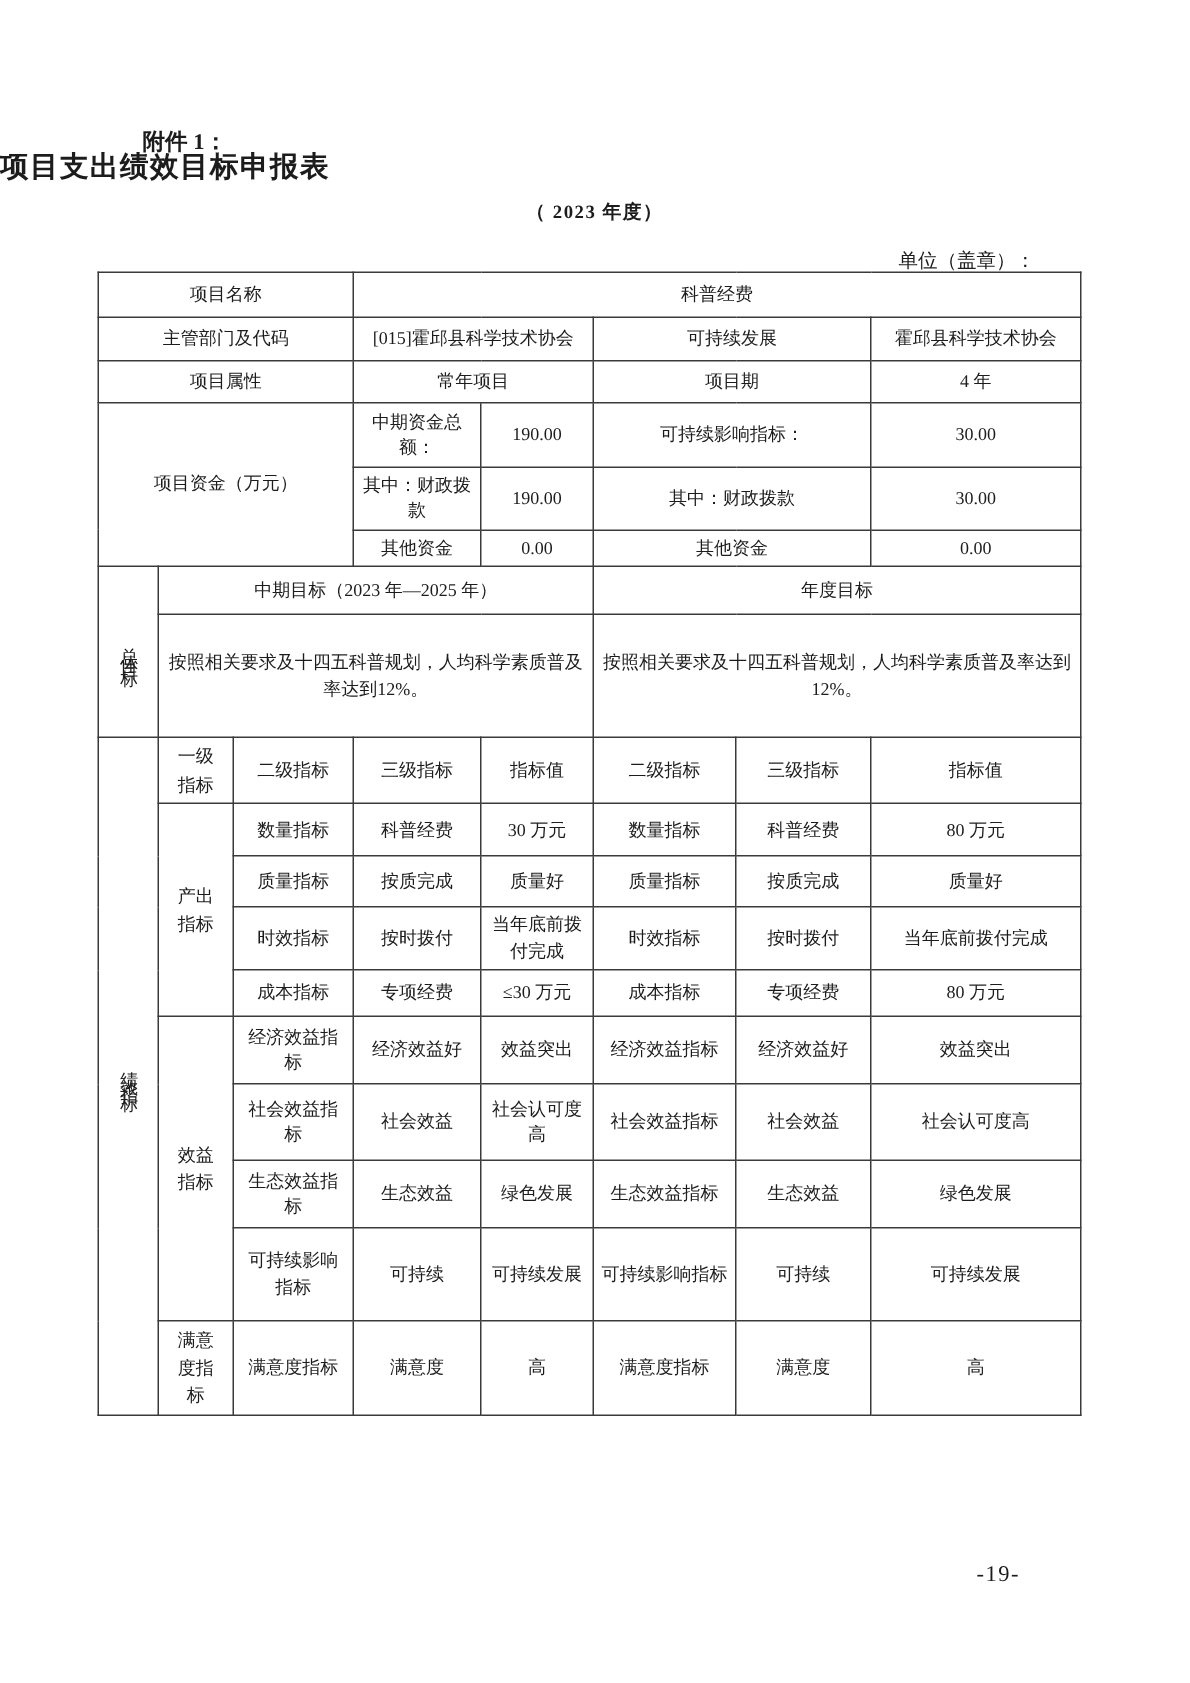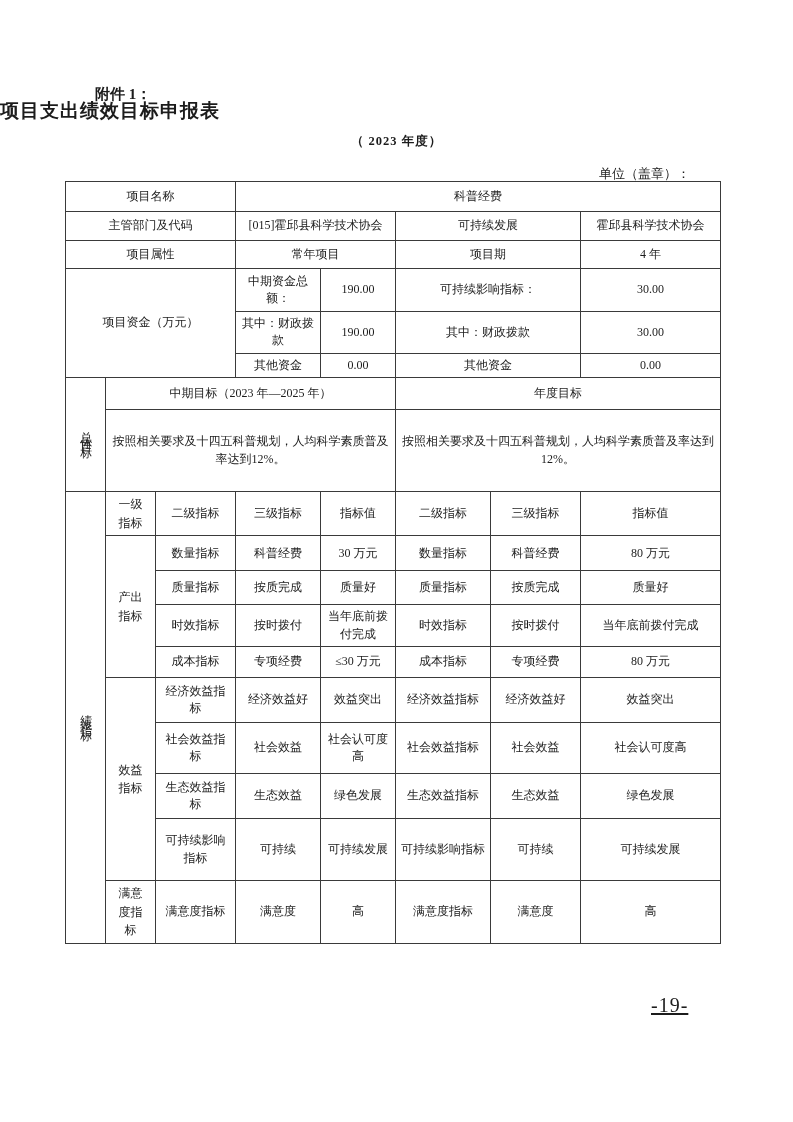--- a/index.html
+++ b/index.html
@@ -50,22 +50,22 @@
     padding: 8px 10px 20px 10px; line-height: 1.75;
   }
   .vert {
     writing-mode: vertical-lr;
     text-orientation: upright;
     letter-spacing: 5px;
     display: inline-block;
   }
   .w2 { display: inline-block; width: 2.1em; line-height: 1.55; text-align: center; }
   .page-number {
-    position: absolute; top: 994px; left: 651px;
-    font-size: 20px; letter-spacing: 1px; text-decoration: underline;
+    position: absolute; top: 1042px; left: 651px;
+    font-size: 15px; letter-spacing: 1px;
   }
 </style>
 </head>
 <body>
 
 <div class="attachment">附件 1：</div>
 <div class="title">项目支出绩效目标申报表</div>
 <div class="year-line">（ 2023 年度）</div>
 <div class="unit-seal">单位（盖章）：</div>
 

